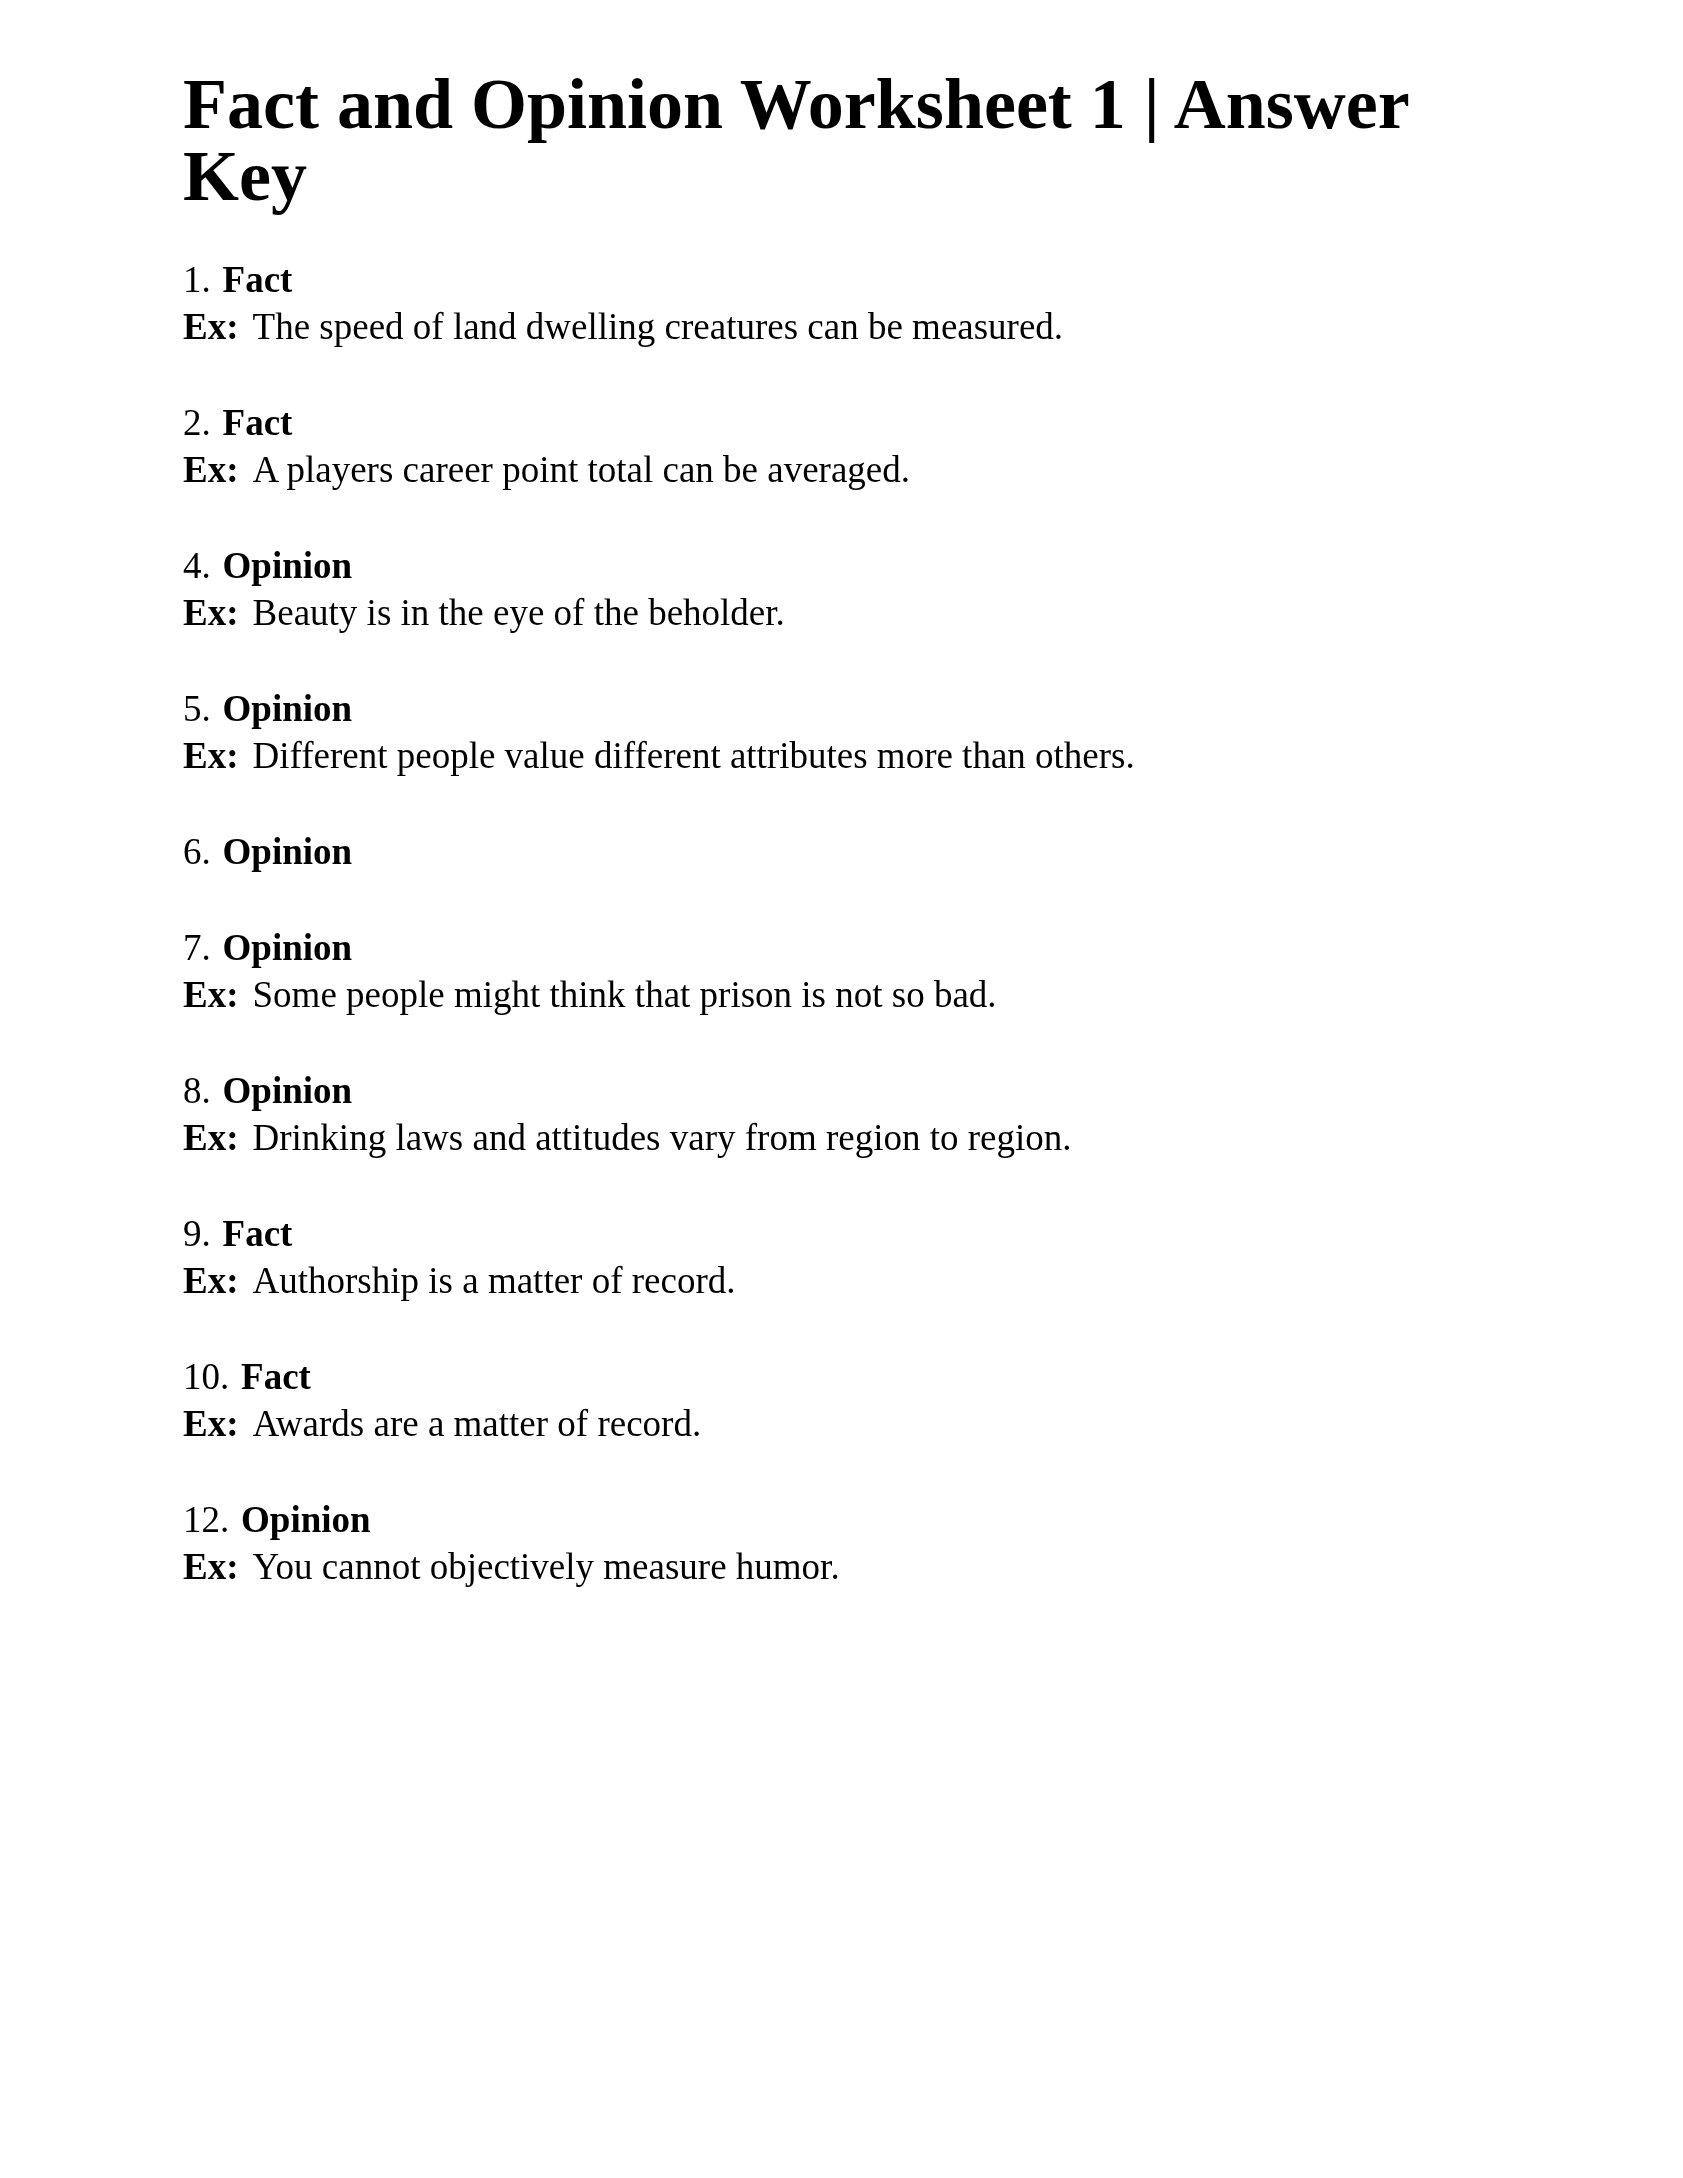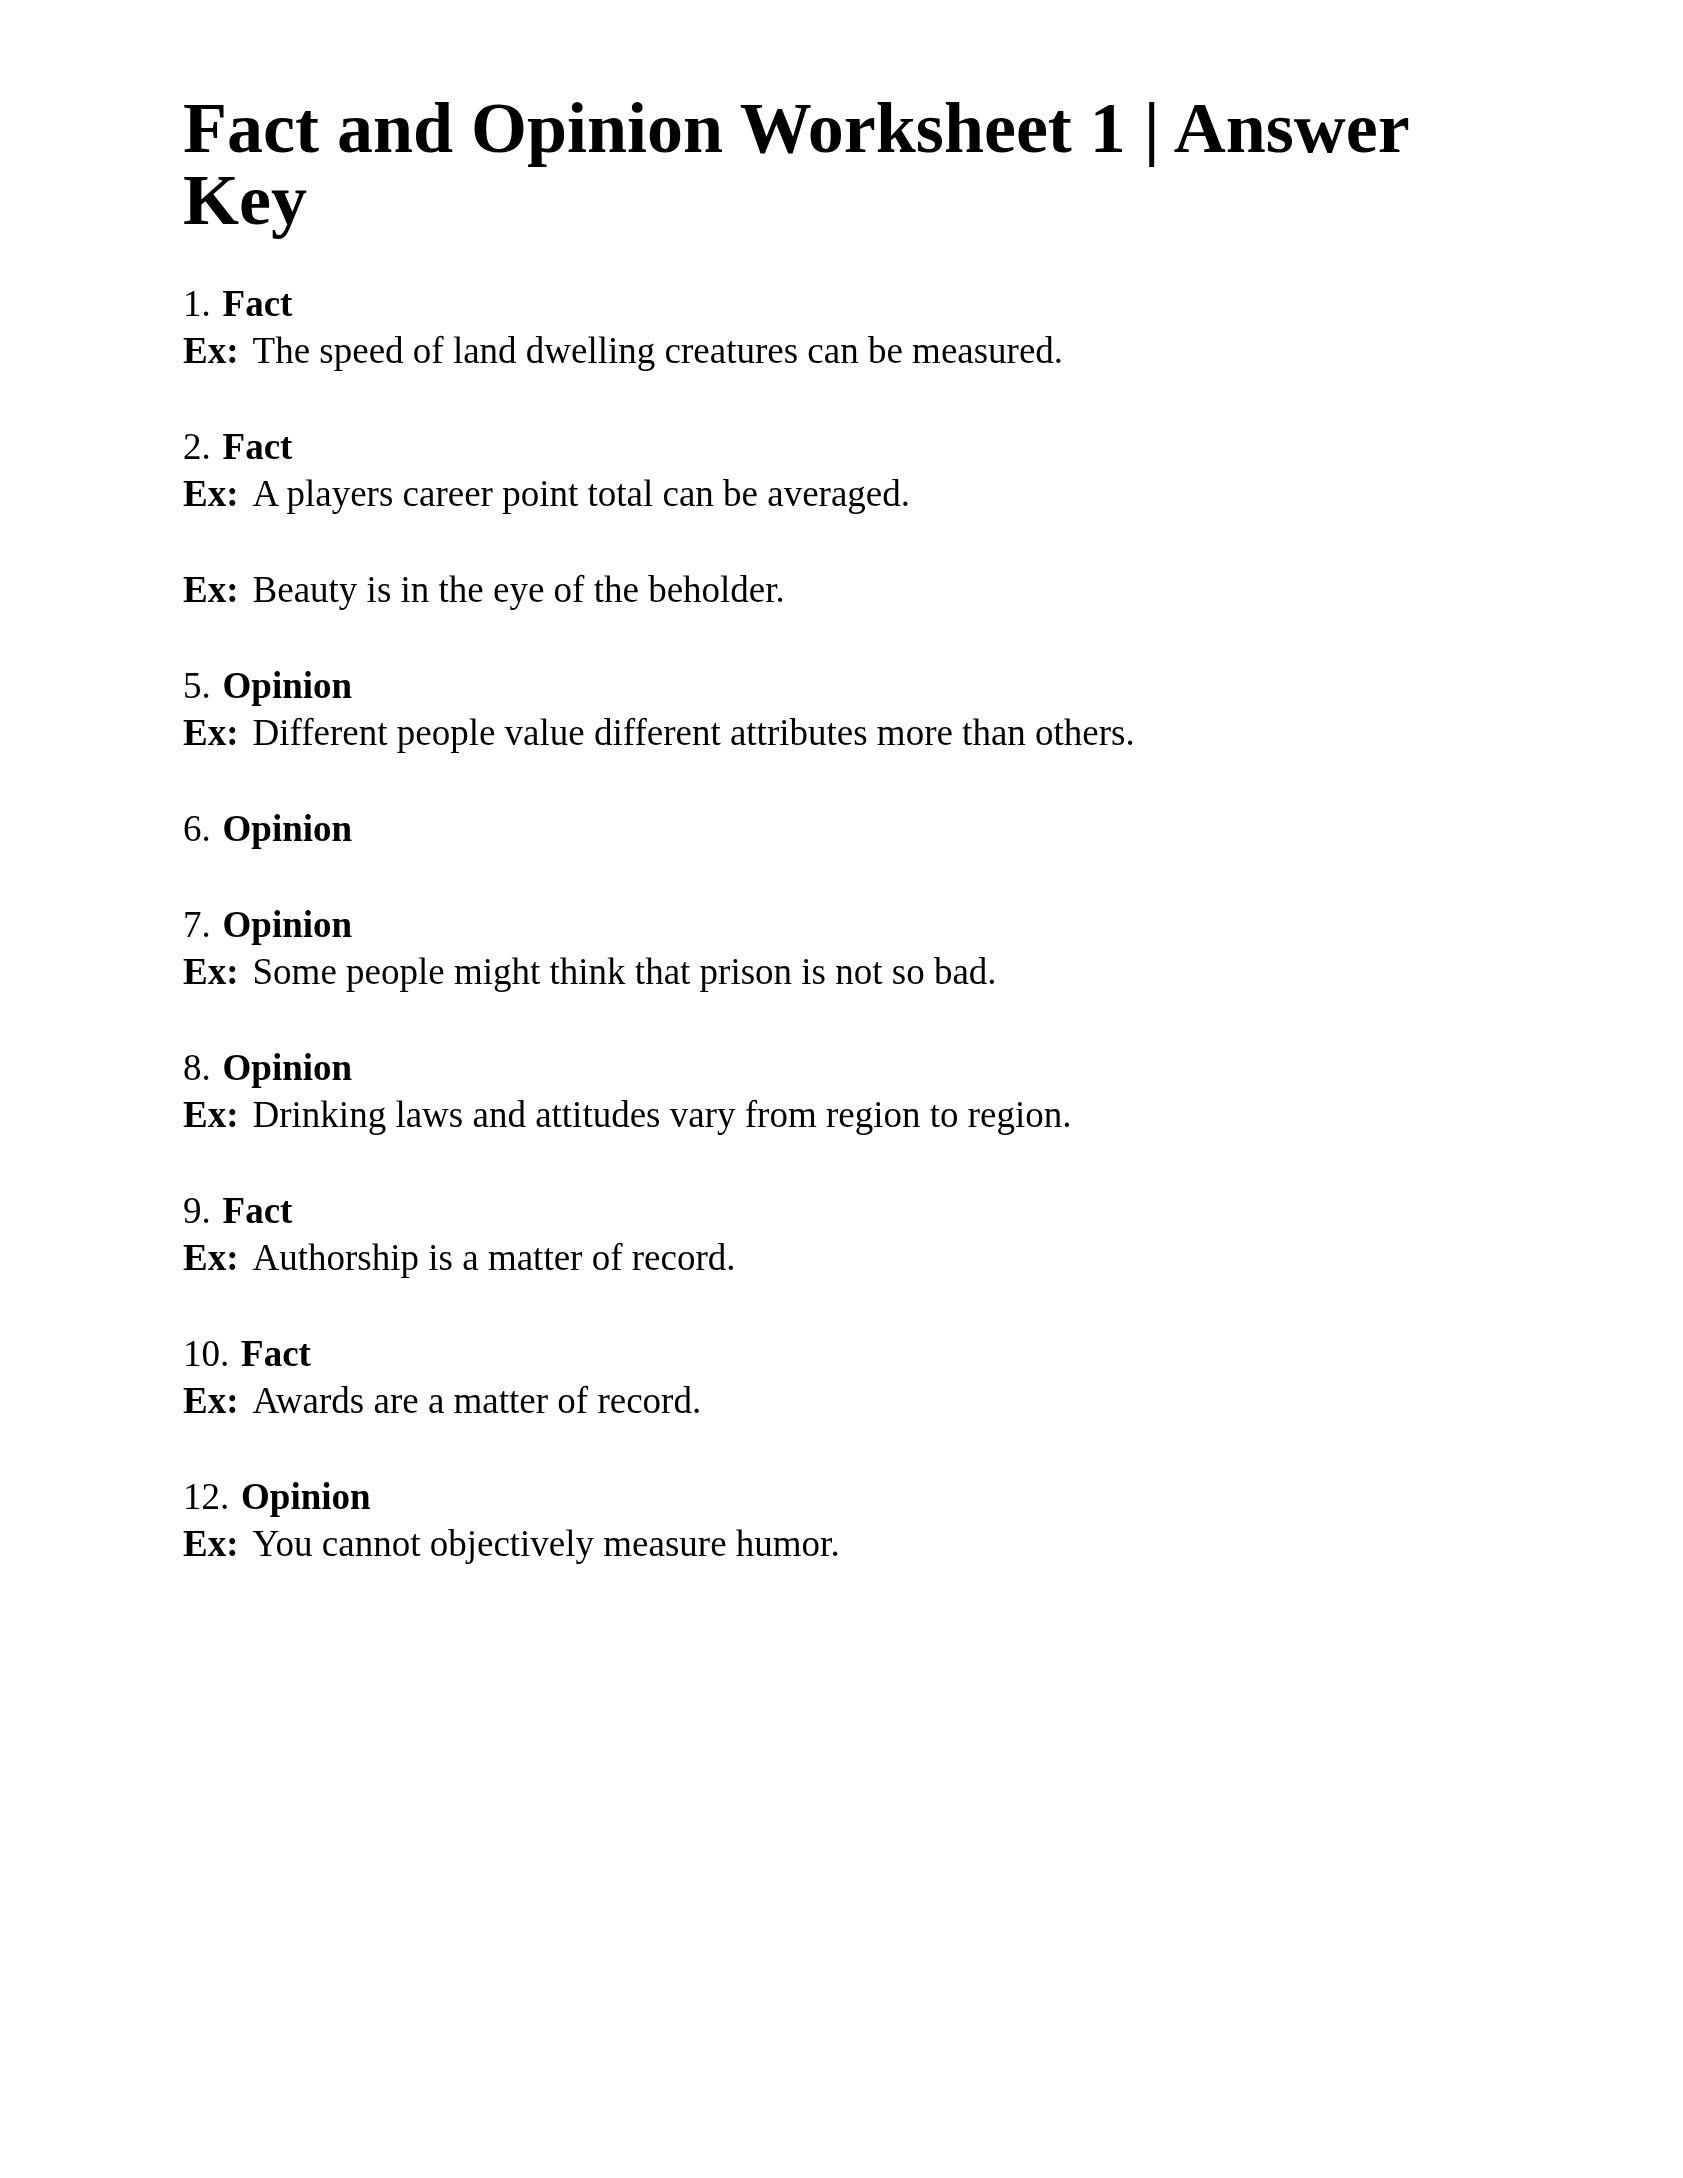--- a/index.html
+++ b/index.html
@@ -9,21 +9,21 @@
   }
   .page {
     position: relative;
     width: 1683px;
     height: 2178px;
     margin: 0 auto;
     background: #ffffff;
     color: #000000;
     font-family: "Liberation Serif", "DejaVu Serif", serif;
     box-sizing: border-box;
-    padding: 92px 158px 0 183px;
+    padding: 68px 158px 0 183px;
     overflow: hidden;
   }
   .doc-title {
     margin: 0 0 44px 0;
     font-size: 72px;
     line-height: 1.0;
     font-weight: bold;
     letter-spacing: 0px;
     color: #000000;
   }
@@ -71,20 +71,23 @@
     <div class="item-line1">
       <span class="item-number">2.</span><span class="item-answer">Fact</span>
     </div>
     <div class="item-line2">
       <span class="ex-label">Ex:</span><span class="item-example">A players career point total can be averaged.</span>
     </div>
   </div>
 
 
   <div class="item">
+    <div class="item-line1">
+      <span class="item-number">4.</span><span class="item-answer">Opinion</span>
+    </div>
     <div class="item-line2">
       <span class="ex-label">Ex:</span><span class="item-example">Beauty is in the eye of the beholder.</span>
     </div>
   </div>
 
   <div class="item">
     <div class="item-line1">
       <span class="item-number">5.</span><span class="item-answer">Opinion</span>
     </div>
     <div class="item-line2">

